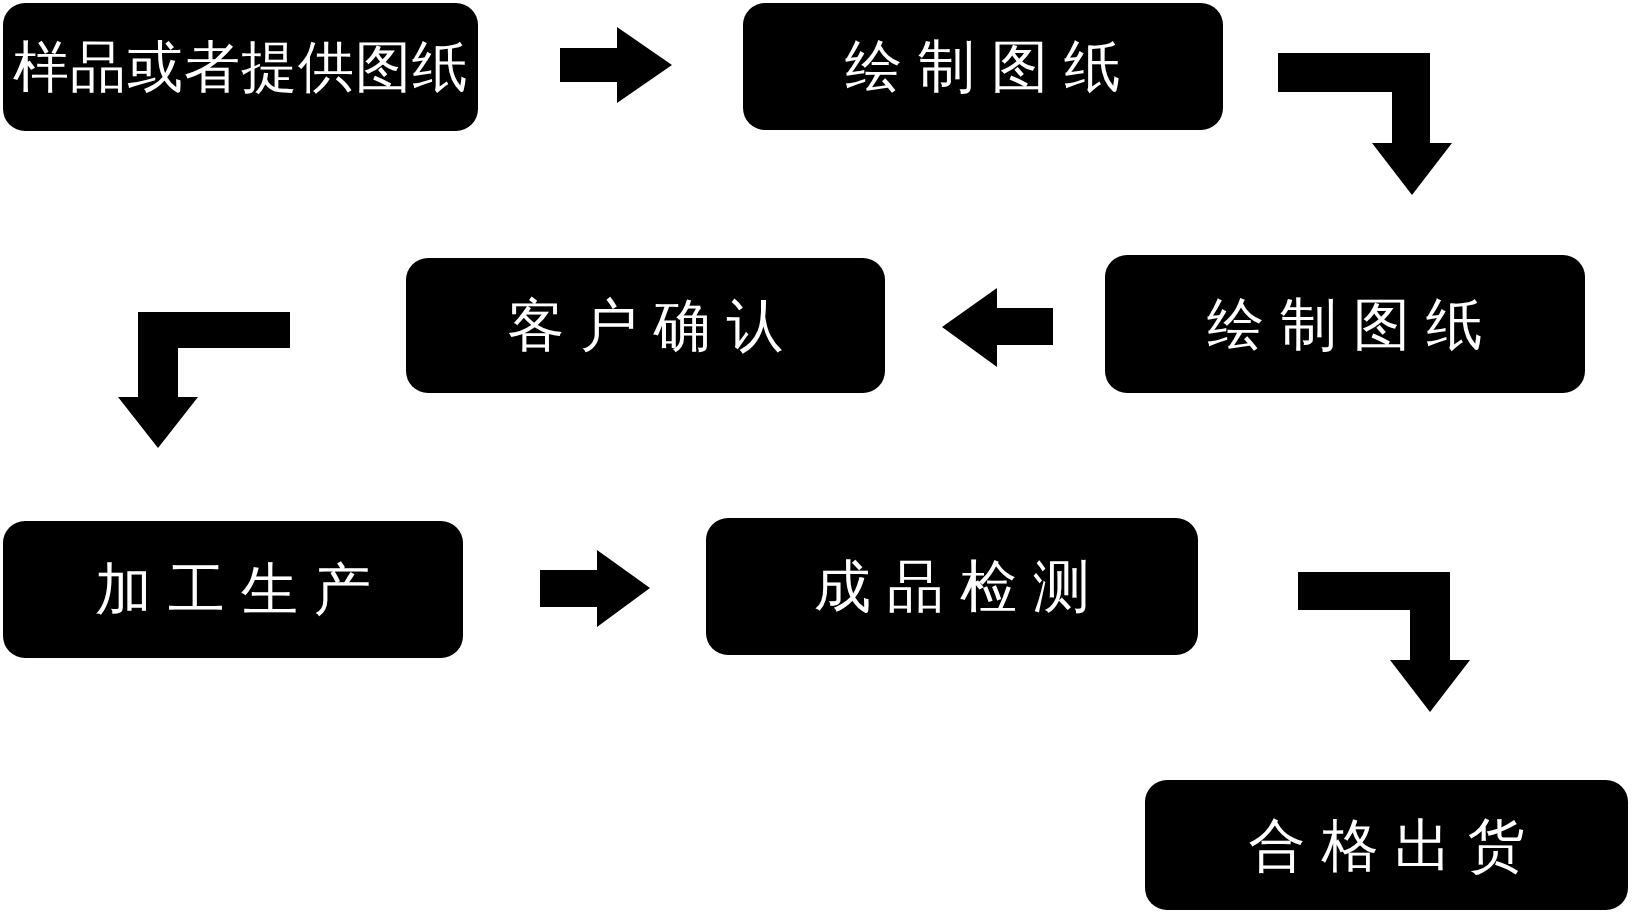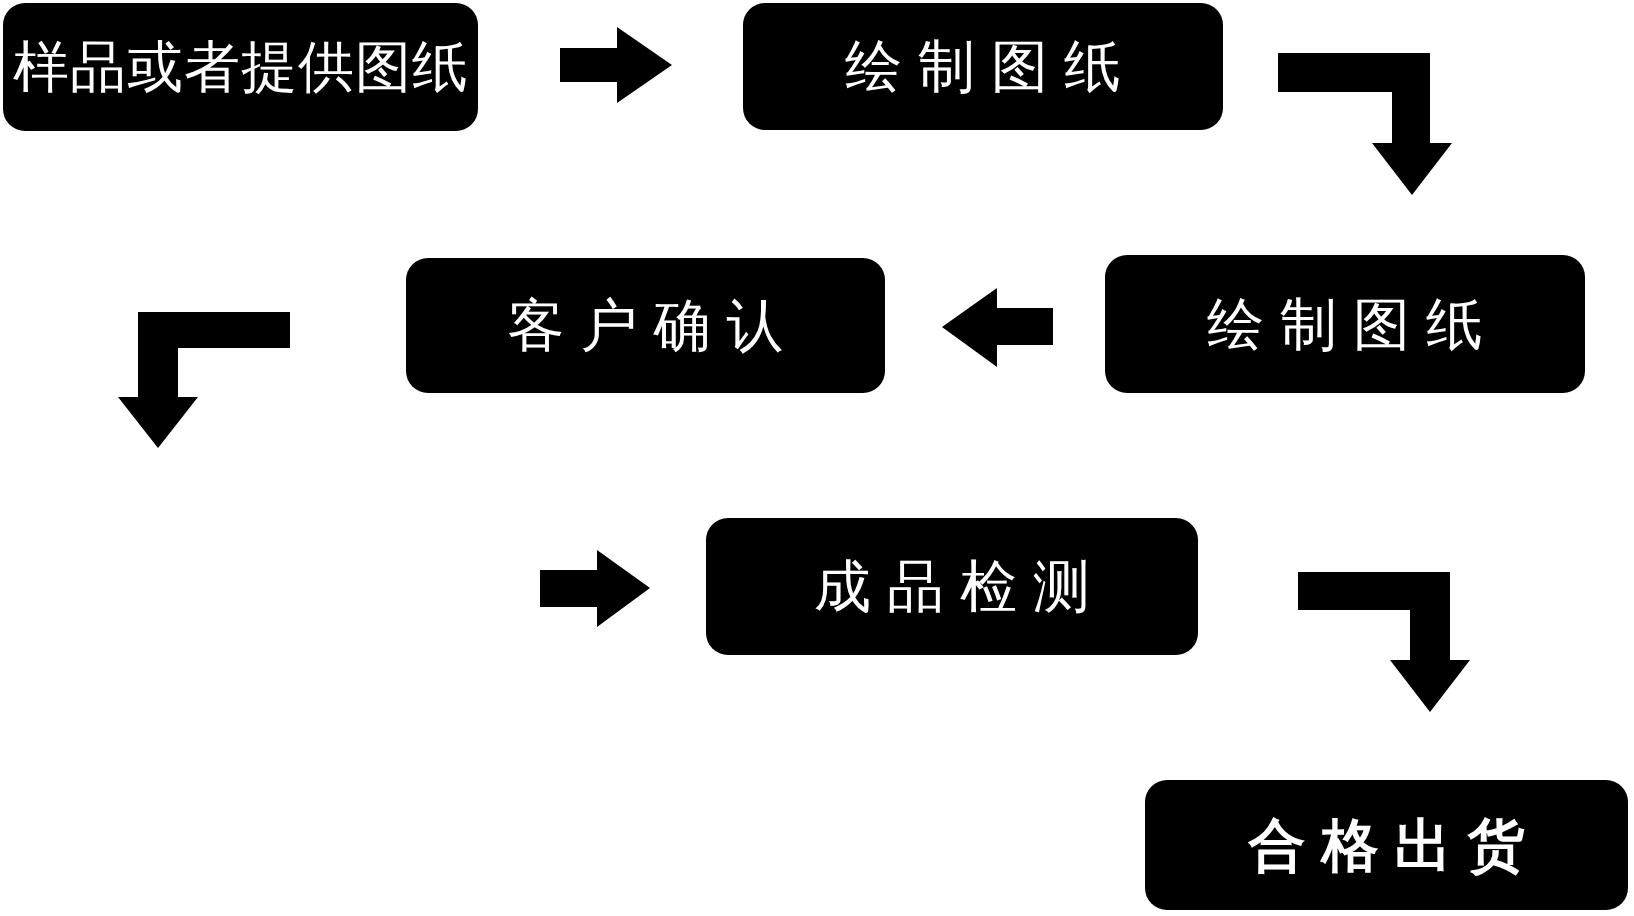--- a/index.html
+++ b/index.html
@@ -36,21 +36,21 @@
     text-indent: 1px;
     font-size: 56px;
   }
   
   #n1 { left: 3px;    top: 3px;   width: 475px; height: 128px; }
   #n2 { left: 743px;  top: 3px;   width: 480px; height: 127px; }
   #n3 { left: 1105px; top: 255px; width: 480px; height: 138px; }
   #n4 { left: 406px;  top: 258px; width: 479px; height: 135px; }
   #n5 { left: 3px;    top: 521px; width: 460px; height: 137px; }
   #n6 { left: 706px;  top: 518px; width: 492px; height: 137px; text-align: right; }
-  #n7 { left: 1145px; top: 780px; width: 483px; height: 130px; font-weight: bold; }
+  #n7 { left: 1145px; top: 780px; width: 483px; height: 130px; }
   .arrow {
     position: absolute;
     display: block;
   }
   .arrow polygon { fill: #000000; }
   #a1 { left: 556px;  top: 25px;  }
   #a2 { left: 1272px; top: 48px;  }
   #a3 { left: 938px;  top: 284px; }
   #a4 { left: 112px;  top: 306px; }
   #a5 { left: 536px;  top: 546px; }
@@ -70,20 +70,23 @@
   </div>
 
   <div class="node" id="n4">
     <span class="label">客户确认</span>
   </div>
 
   <div class="node" id="n3">
     <span class="label">绘制图纸</span>
   </div>
 
+  <div class="node" id="n5">
+    <span class="label">加工生产</span>
+  </div>
 
   <div class="node" id="n6">
     <span class="label">成品检测</span>
   </div>
 
   <div class="node" id="n7">
     <span class="label">合格出货</span>
   </div>
 
   <svg class="arrow" id="a1" width="120" height="80" viewBox="0 0 120 80">

